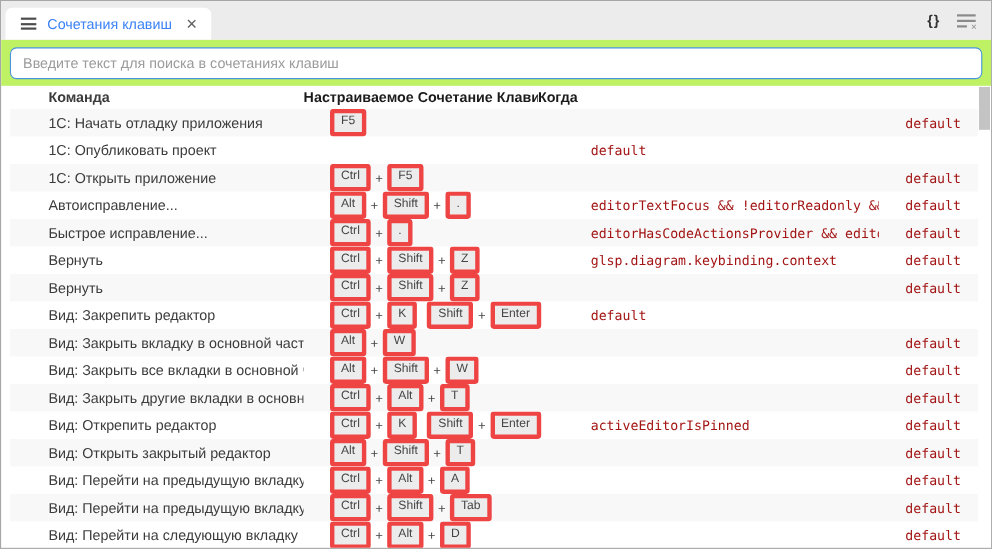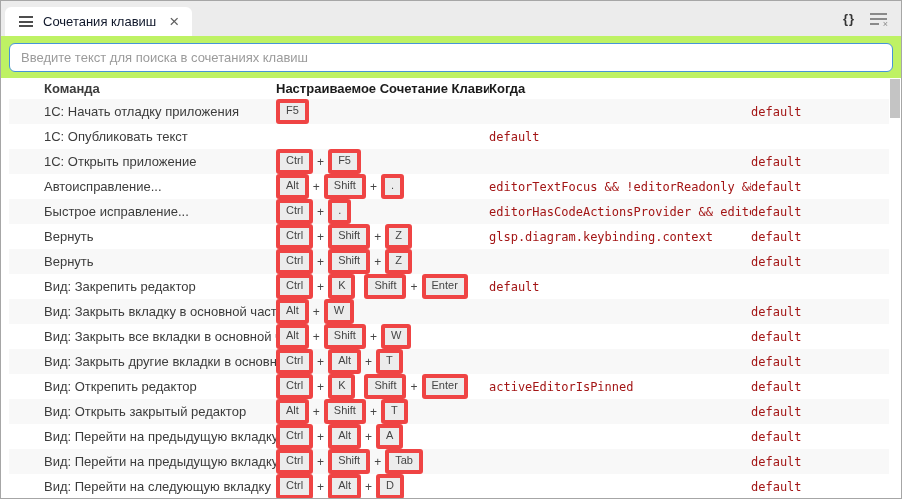--- a/index.html
+++ b/index.html
@@ -25,21 +25,21 @@
     position: absolute;
     left: 4px; top: 6px; bottom: 0;
     background: #ffffff;
     border-radius: 6px 6px 0 0;
     display: flex; align-items: center;
     padding: 0 13px 0 14px;
     gap: 10px;
   }
   .hamburger { width: 14px; height: 11px; display: flex; flex-direction: column; justify-content: space-between; cursor: pointer; }
   .hamburger i { display:block; height: 2px; background: #4d4d4d; }
-  .tab-label { font-size: 13px; color: #0f172a; white-space: nowrap; }
+  .tab-label { font-size: 13px; color: #3b82f6; white-space: nowrap; }
   .tab-close { font-size: 17px; line-height: 1; color: #5f5f5f; cursor: pointer; margin-left: 3px; }
   .tabbar-actions {
     position: absolute; right: 14px; top: 0; height: 35px;
     display: flex; align-items: center; gap: 15px;
   }
   .json-btn { font-size: 13px; font-weight: bold; color: #333; cursor: pointer; letter-spacing: 1px; }
   .sort-btn { position: relative; width: 17px; height: 12px; cursor: pointer; }
   .sort-btn i { display:block; position:absolute; left:0; height:2px; background:#8a8a8a; }
   .sort-btn i:nth-child(1){ top:0; width:17px; }
   .sort-btn i:nth-child(2){ top:5px; width:17px; }
@@ -59,21 +59,21 @@
   .search-input::placeholder { color: #9b9b9b; }
   
   .table { position: relative; margin: 0 12px 12px 8px; }
   .thead, .trow {
     display: grid;
     grid-template-columns: 267px 213px 262px 1fr;
     align-items: center;
   }
   .thead { height: 21px; font-size: 13px; font-weight: bold; color: #1b1b1b; }
   .thead .cell.cmd { padding-left: 35px; }
-  .trow { height: 25px; }
+  .trow { height: 25px; gap: 24px; }
   .trow:nth-child(odd) { background: var(--stripe, #f8f8f8); }
   .cell { overflow: hidden; white-space: nowrap; }
   .cell.cmd { padding-left: 35px; font-size: 13px; color: #3c3c3c; }
   .cell.keys { display: flex; align-items: center; gap: 9px; }
   .chord { display: flex; align-items: center; gap: 4px; }
   .key {
     background: var(--key-bg, #ececec);
     border: 4px solid #ef4444;
     border-radius: 3px;
     padding: 1px 6px 2px 6px;
@@ -137,21 +137,21 @@
     <div class="cell keys">
             <span class="chord">
               <span class="key">F5</span>
             </span>
           </div>
     <div class="cell when"></div>
     <div class="cell source">default</div>
   </div>
 
   <div class="trow">
-    <div class="cell cmd">1С: Опубликовать текст</div>
+    <div class="cell cmd">1С: Опубликовать проект</div>
     <div class="cell when"></div>
     <div class="cell source">default</div>
   </div>
 
   <div class="trow">
     <div class="cell cmd">1С: Открыть приложение</div>
     <div class="cell keys">
             <span class="chord">
               <span class="key">Ctrl</span>
               <span class="plus">+</span>

